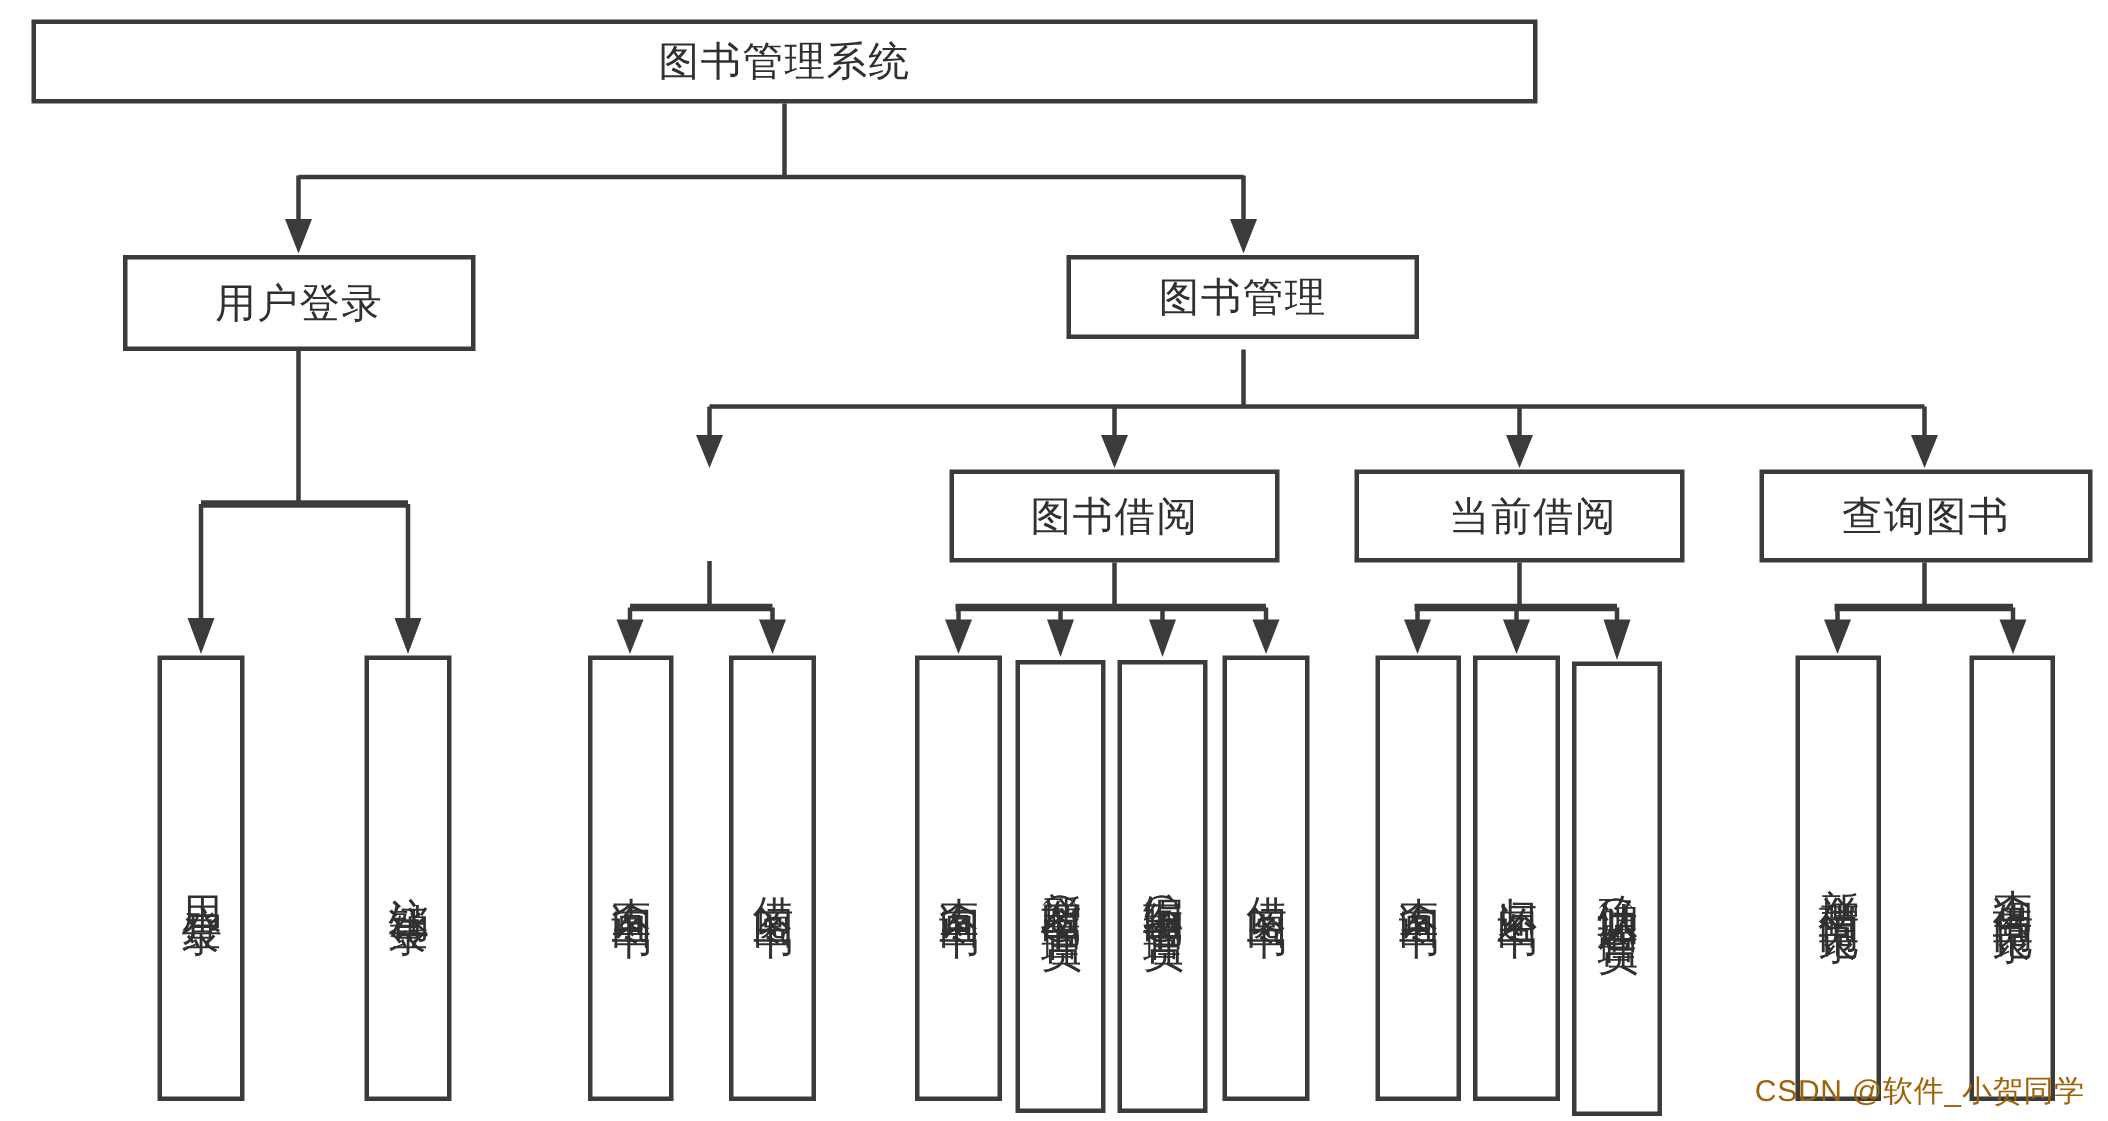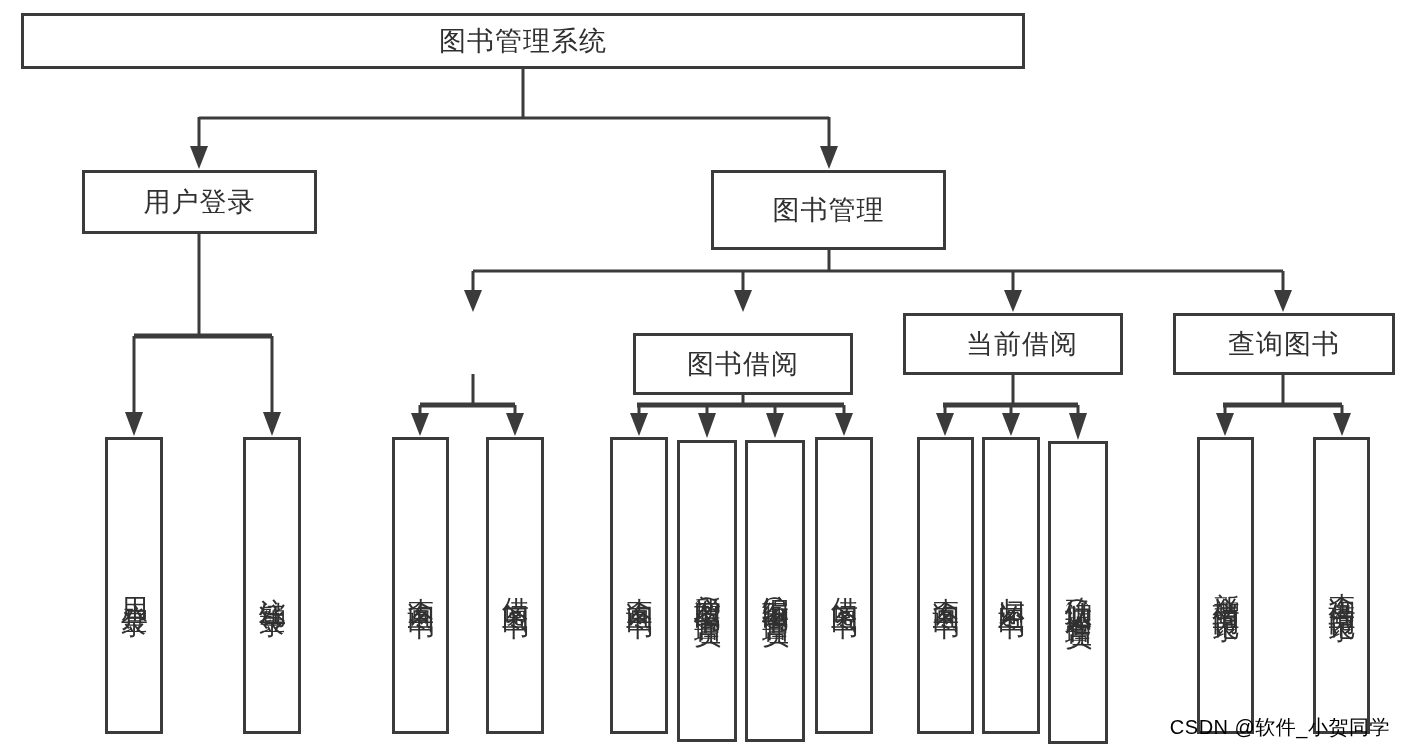--- a/index.html
+++ b/index.html
@@ -49,21 +49,21 @@
   .vbox.tight .lbl {
     letter-spacing: 4px;
   }
   .watermark {
     position: absolute;
     left: 1140px;
     top: 714px;
     width: 250px;
     text-align: right;
     font-size: 20px;
-    color: #000000;
+    color: #a16207;
     letter-spacing: 0.5px;
     z-index: 3;
     white-space: nowrap;
   }
 </style>
 </head>
 <body>
 
 <div id="stage">
 
@@ -136,25 +136,25 @@
     </g>
   </svg>
 
   <div class="box" style="left:21px; top:13px; width:1004px; height:56px;">
     <span class="lbl">图书管理系统</span>
   </div>
 
   <div class="box" style="left:82px; top:170px; width:235px; height:64px;">
     <span class="lbl">用户登录</span>
   </div>
-  <div class="box" style="left:711px; top:170px; width:235px; height:80px;">
+  <div class="box" style="left:711px; top:170px; width:235px; height:56px;">
     <span class="lbl">图书管理</span>
   </div>
 
-  <div class="box" style="left:633px; top:313px; width:220px; height:62px;margin-top:20px;">
+  <div class="box" style="left:633px; top:313px; width:220px; height:62px;">
     <span class="lbl">图书借阅</span>
   </div>
   <div class="box" style="left:903px; top:313px; width:220px; height:62px;padding-left:18px;">
     <span class="lbl">当前借阅</span>
   </div>
   <div class="box" style="left:1173px; top:313px; width:222px; height:62px;">
     <span class="lbl">查询图书</span>
   </div>
 
   <div class="box vbox" style="left:105px; top:437px; width:58px; height:297px;">

